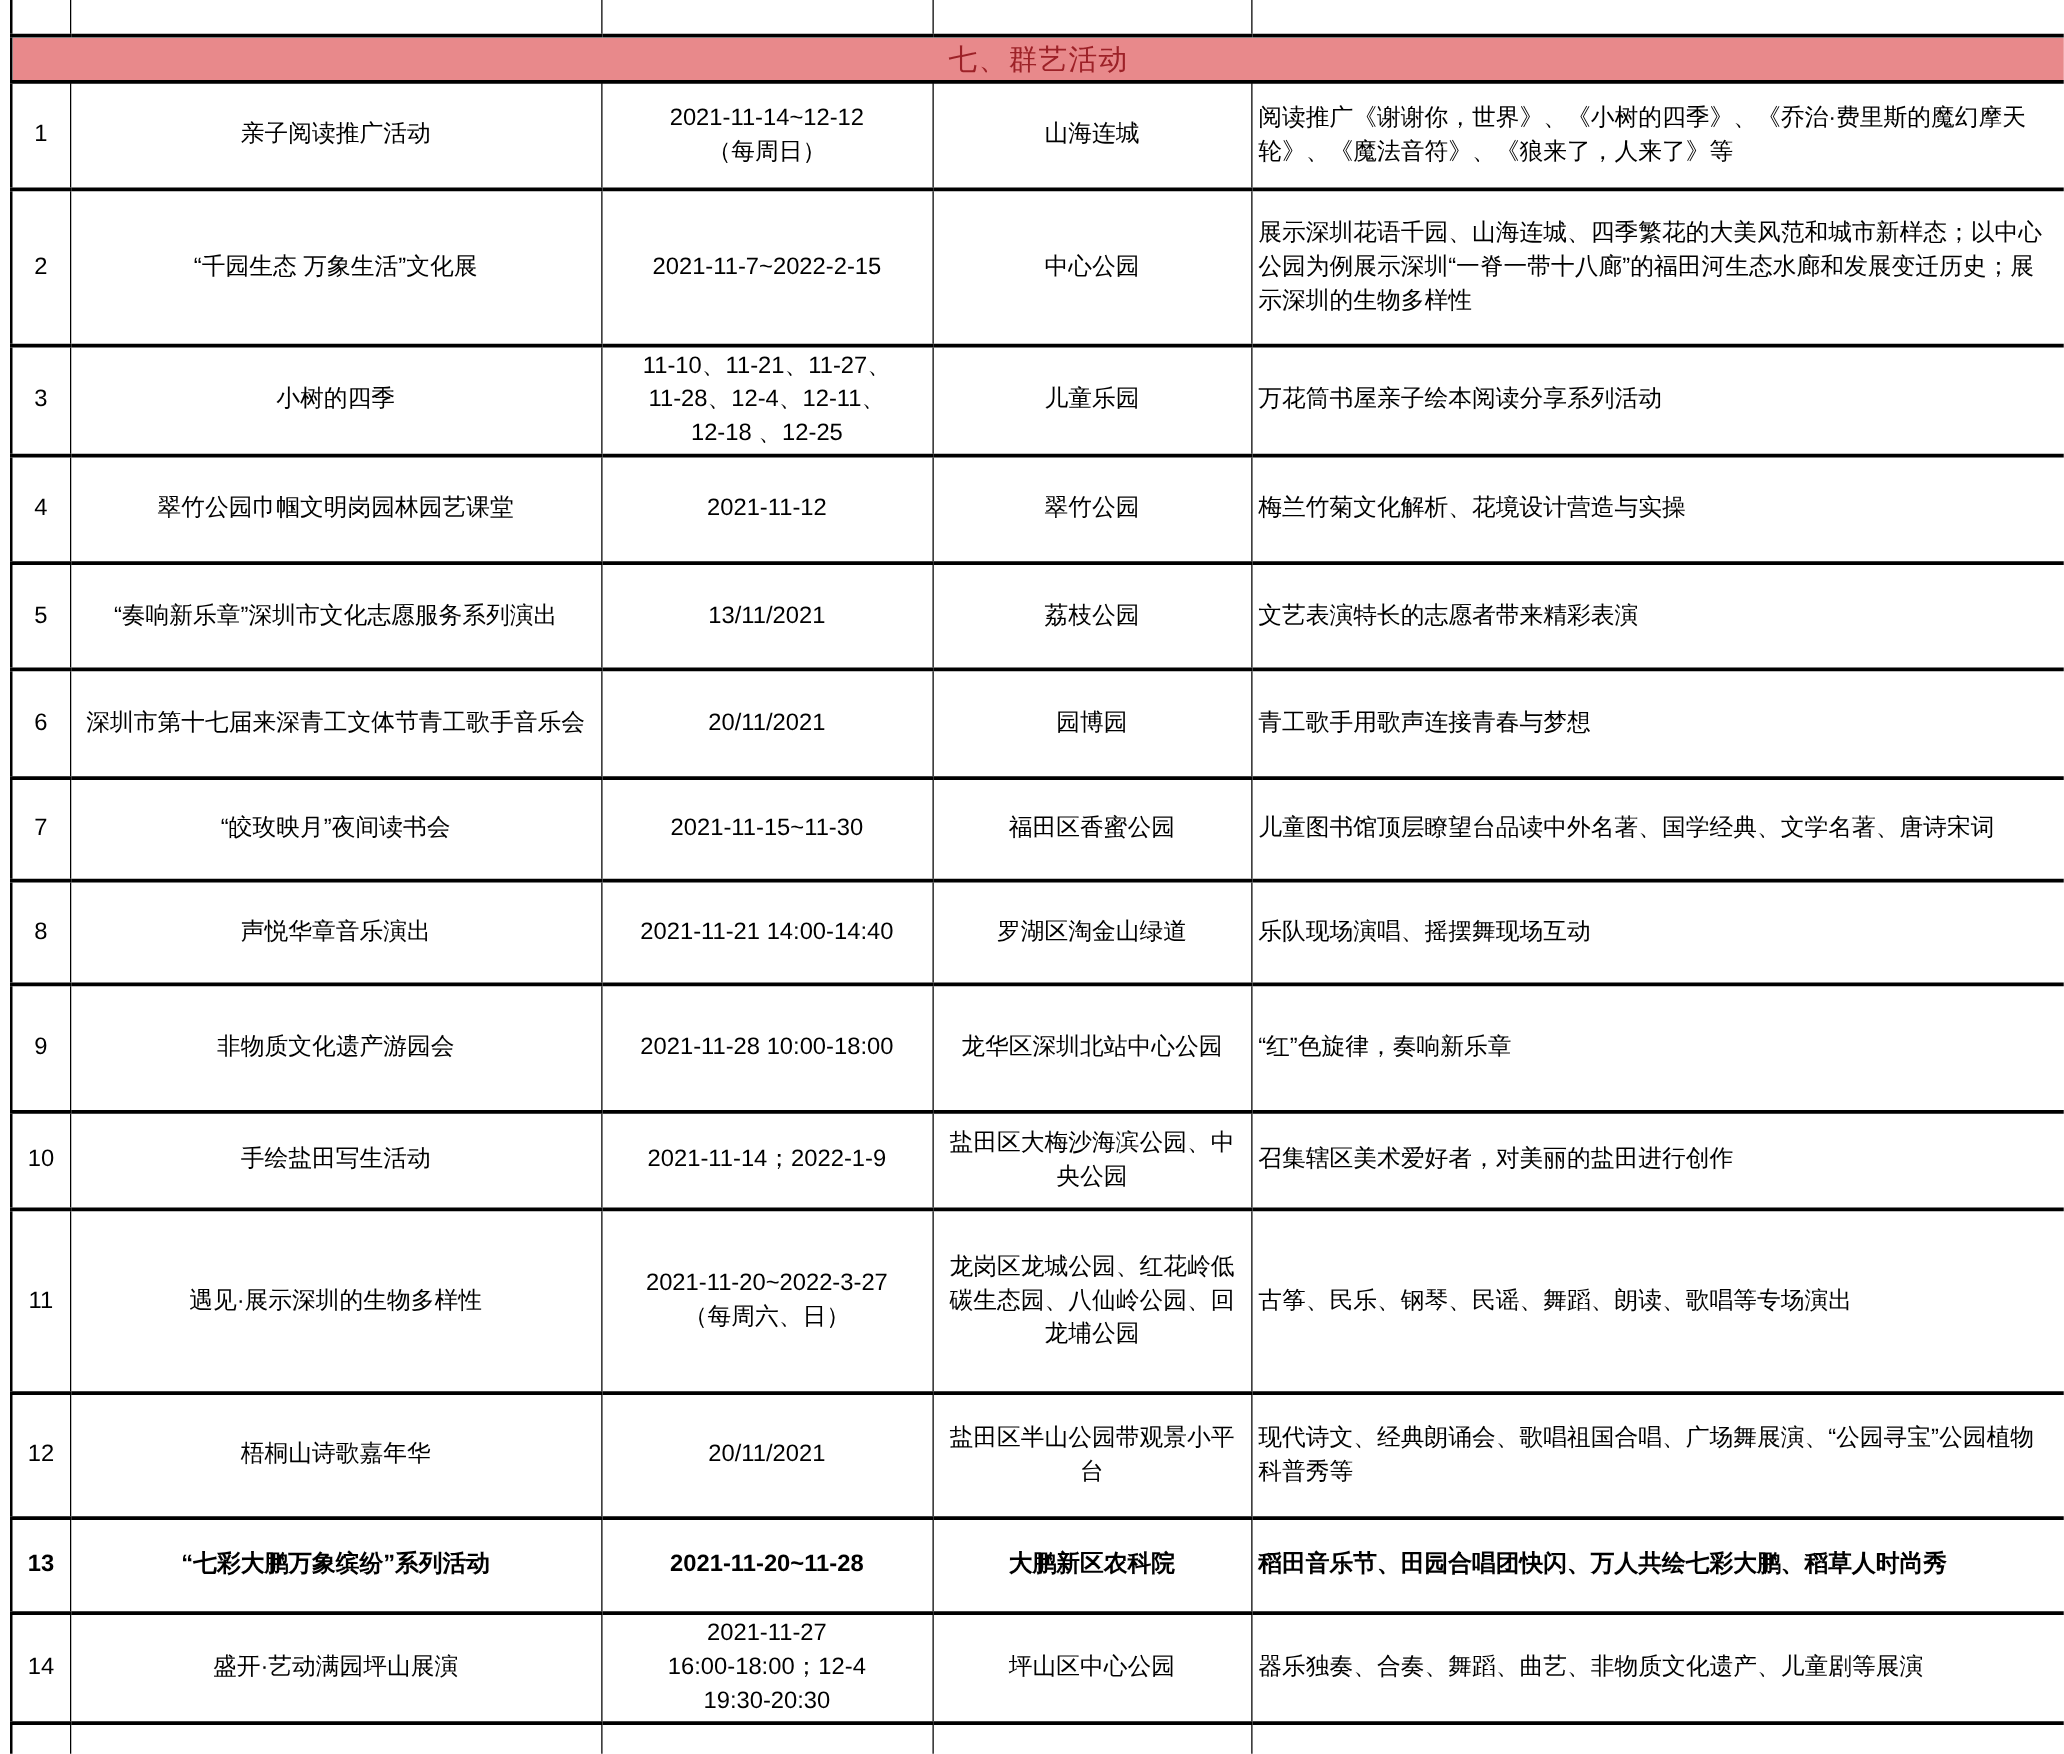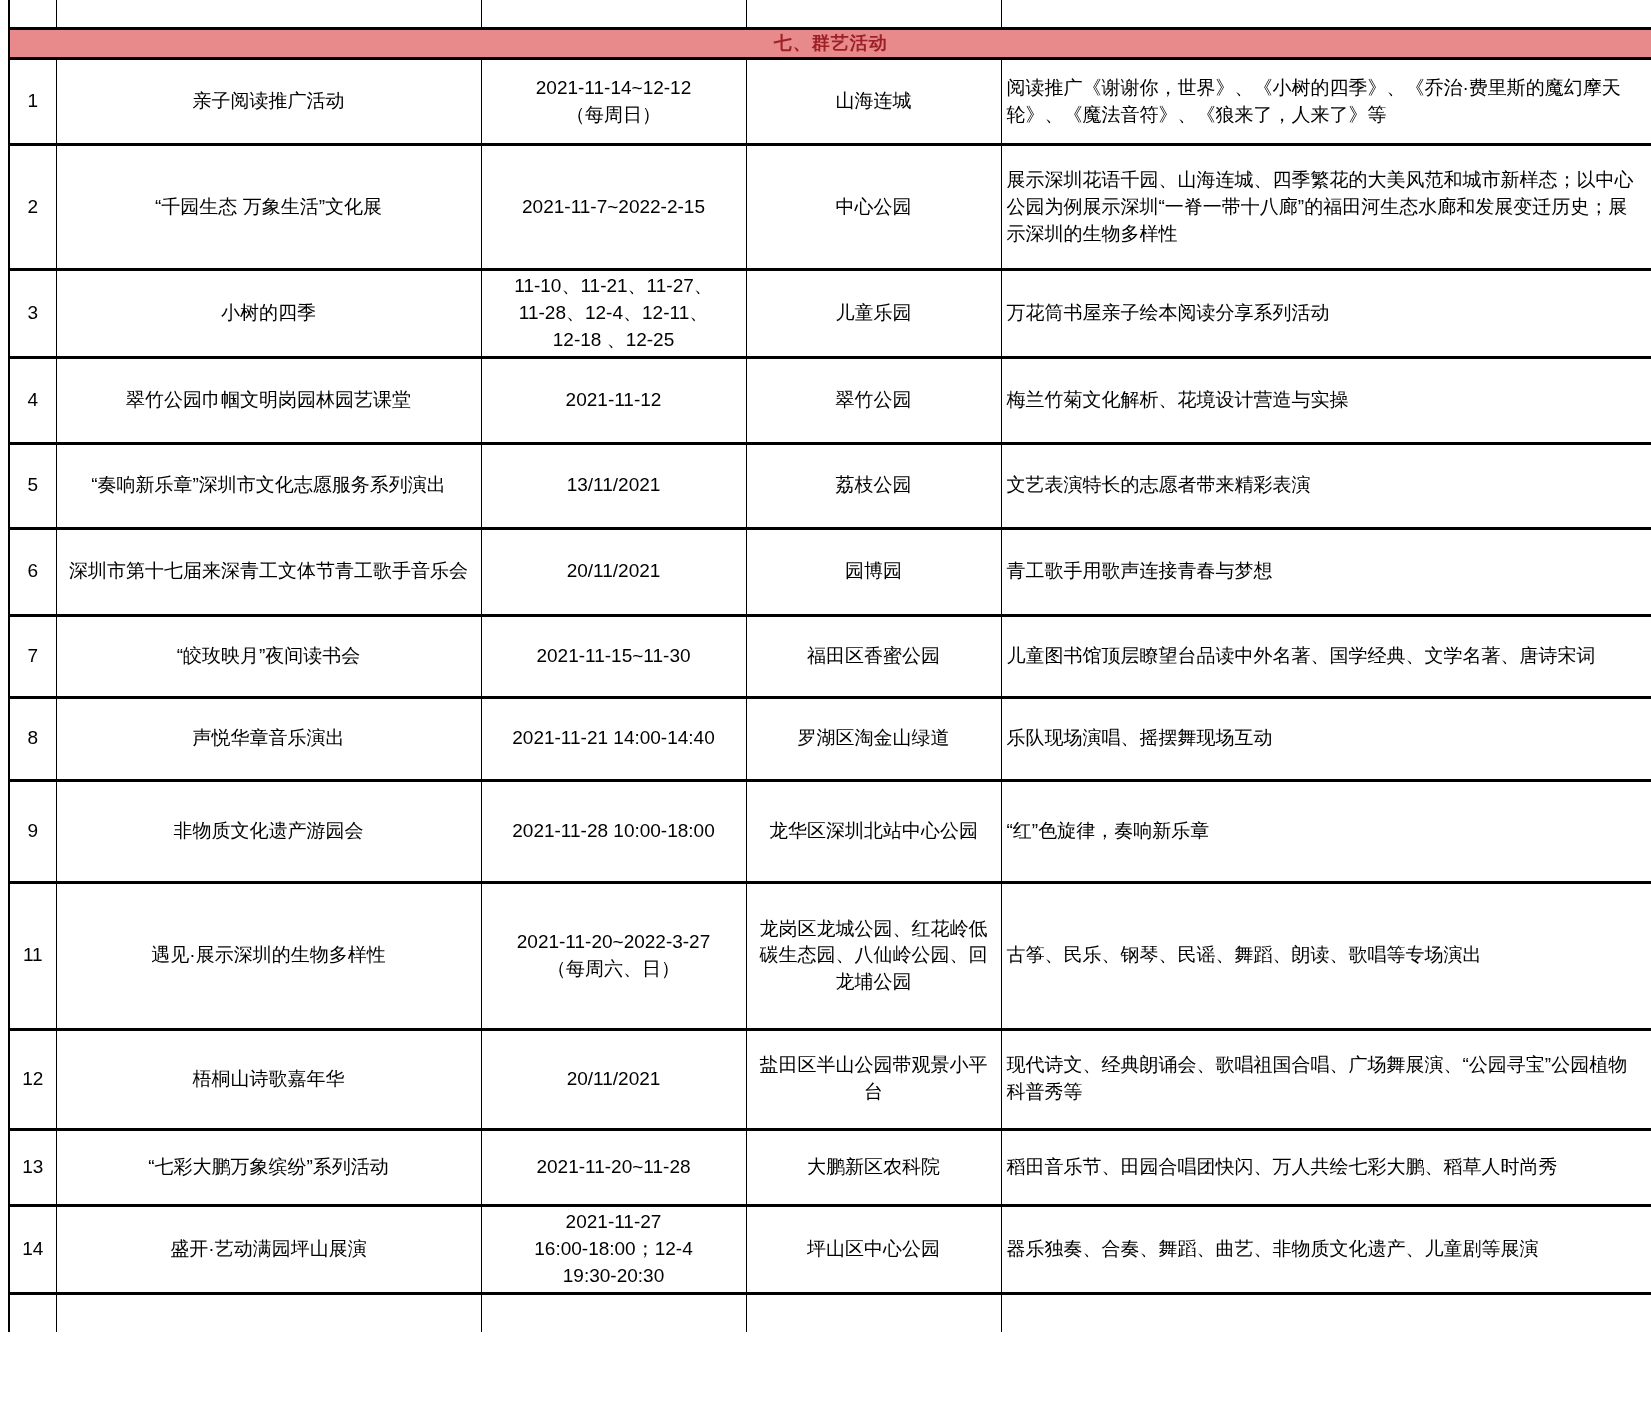--- a/index.html
+++ b/index.html
@@ -31,22 +31,22 @@
     padding:2px 4px;
     text-align:center;
     overflow:hidden;
   }
   td:first-child{border-left-width:2px;}
   tr.sliver-top td{border-top:none;}
   tr.sliver-bottom td{border-bottom:none;}
   tr.band-row td{
     background:var(--band-bg);
     color:var(--band-fg);
-    font-weight:bold;
-    font-size:18px;
+    font-weight:normal;
+    font-size:23px;
     letter-spacing:1px;
     padding:1px 4px;
     margin-left:13px;
   }
   td.col-date{white-space:pre-line;}
   td.col-desc{text-align:left;padding-left:5px;padding-right:17px;}
 </style>
 </head>
 <body>
 
@@ -130,36 +130,43 @@
     <td class="col-location">罗湖区淘金山绿道</td>
     <td class="col-desc">乐队现场演唱、摇摆舞现场互动</td>
   </tr>
         <tr class="data-row" style="height: 102px;">
     <td class="col-num">9</td>
     <td class="col-activity">非物质文化遗产游园会</td>
     <td class="col-date">2021-11-28 10:00-18:00</td>
     <td class="col-location">龙华区深圳北站中心公园</td>
     <td class="col-desc">“红”色旋律，奏响新乐章</td>
   </tr>
+        <tr class="data-row" style="height: 78px;">
+    <td class="col-num">10</td>
+    <td class="col-activity">手绘盐田写生活动</td>
+    <td class="col-date">2021-11-14；2022-1-9</td>
+    <td class="col-location">盐田区大梅沙海滨公园、中央公园</td>
+    <td class="col-desc">召集辖区美术爱好者，对美丽的盐田进行创作</td>
+  </tr>
         <tr class="data-row" style="height: 147px;">
     <td class="col-num">11</td>
     <td class="col-activity">遇见·展示深圳的生物多样性</td>
     <td class="col-date">2021-11-20~2022-3-27
 （每周六、日）</td>
     <td class="col-location">龙岗区龙城公园、红花岭低碳生态园、八仙岭公园、回龙埔公园</td>
     <td class="col-desc">古筝、民乐、钢琴、民谣、舞蹈、朗读、歌唱等专场演出</td>
   </tr>
         <tr class="data-row" style="height: 100px; margin-left: 12px;">
     <td class="col-num">12</td>
     <td class="col-activity">梧桐山诗歌嘉年华</td>
     <td class="col-date">20/11/2021</td>
     <td class="col-location">盐田区半山公园带观景小平台</td>
     <td class="col-desc">现代诗文、经典朗诵会、歌唱祖国合唱、广场舞展演、“公园寻宝”公园植物科普秀等</td>
   </tr>
-        <tr class="data-row" style="height: 76px;">
+        <tr class="data-row" style="height: 76px; font-weight: bold;">
     <td class="col-num">13</td>
     <td class="col-activity">“七彩大鹏万象缤纷”系列活动</td>
     <td class="col-date">2021-11-20~11-28</td>
     <td class="col-location">大鹏新区农科院</td>
     <td class="col-desc">稻田音乐节、田园合唱团快闪、万人共绘七彩大鹏、稻草人时尚秀</td>
   </tr>
         <tr class="data-row" style="height: 85px;">
     <td class="col-num">14</td>
     <td class="col-activity">盛开·艺动满园坪山展演</td>
     <td class="col-date">2021-11-27

